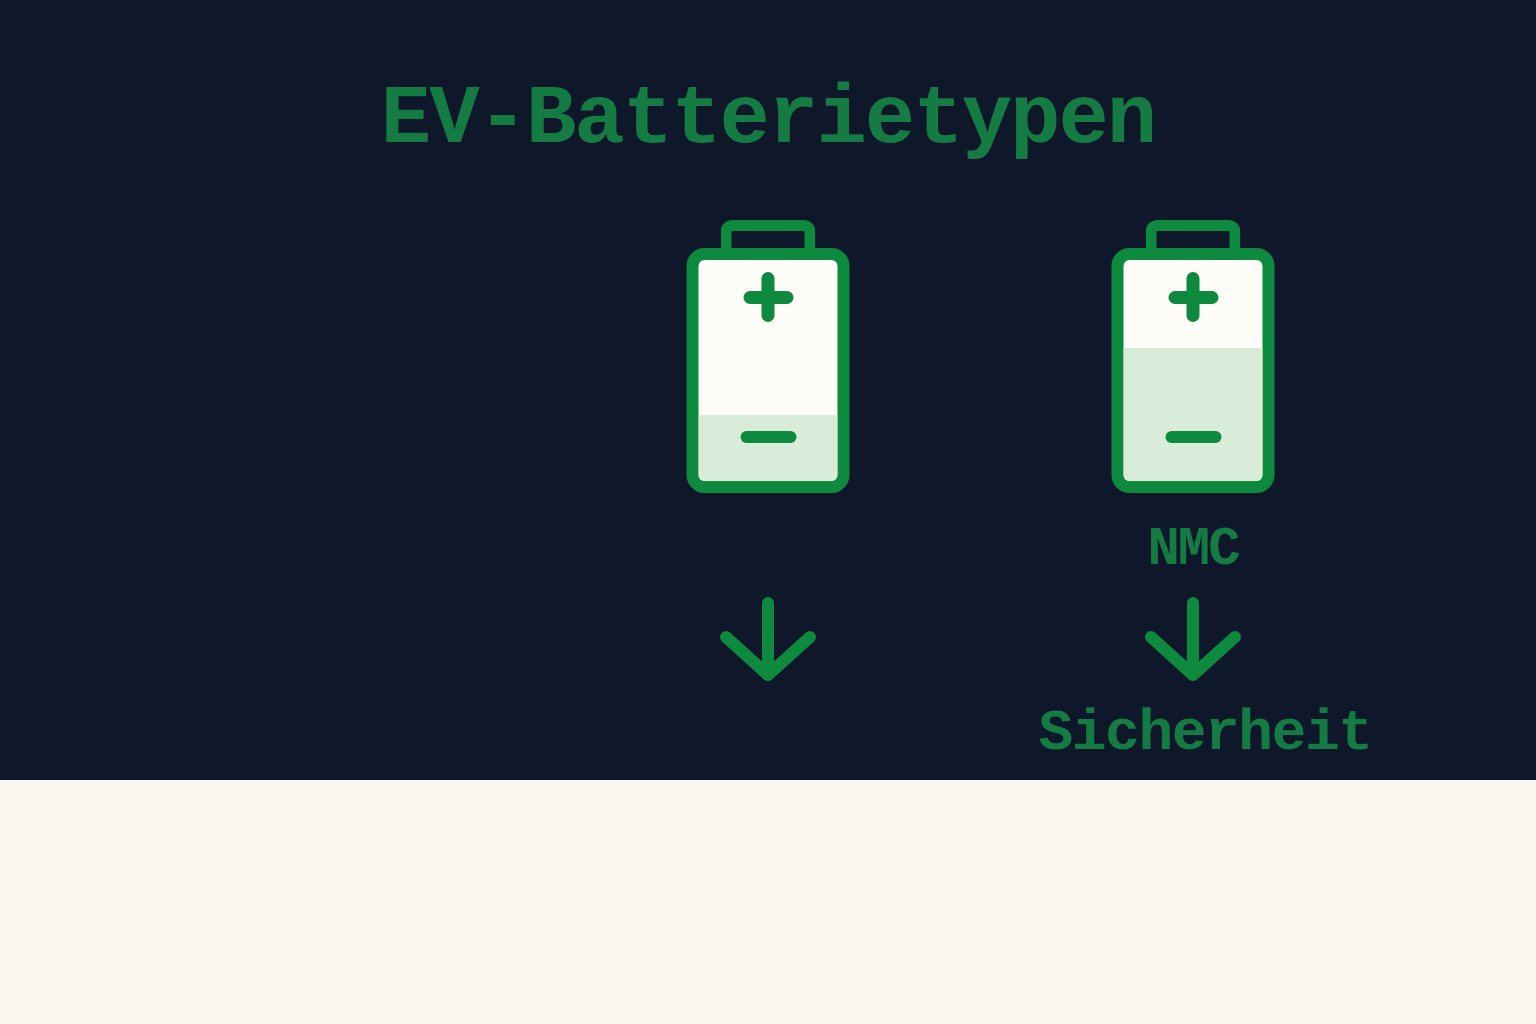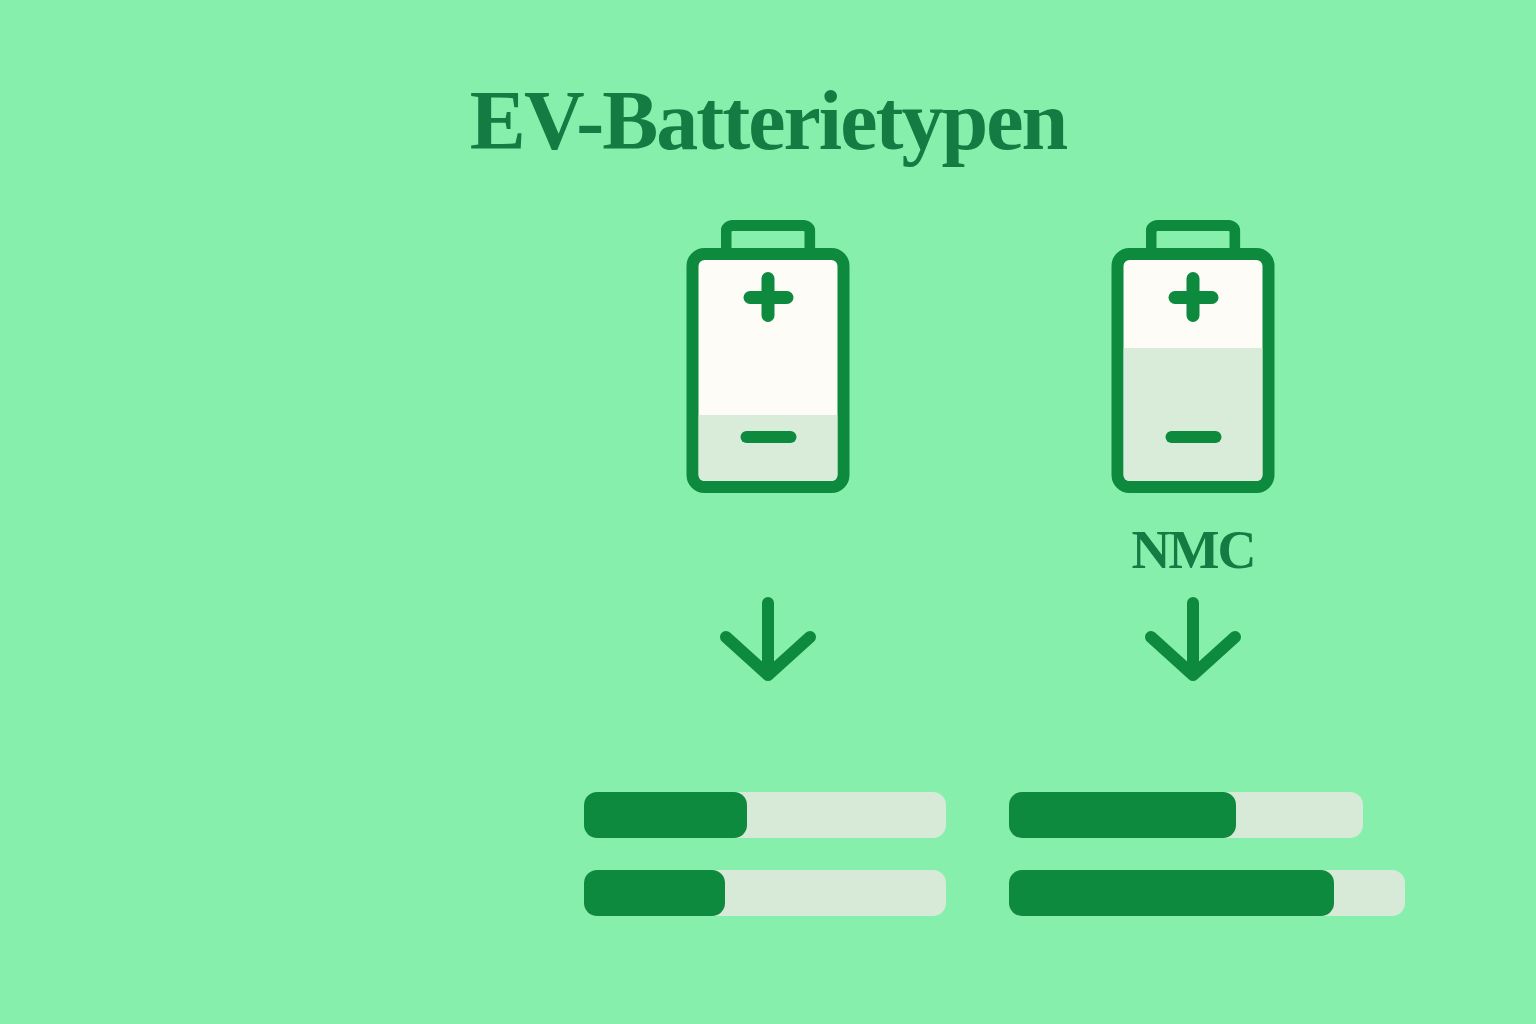--- a/index.html
+++ b/index.html
@@ -1,23 +1,23 @@
 <!DOCTYPE html>
 <html><head>
 <meta charset="utf-8">
 <style>
   * { box-sizing: border-box; margin: 0; padding: 0; }
   html, body { background: #f8f6ee; }
   #canvas {
     position: relative;
     width: 1536px;
-    height: 1024px;
-    background: #86efac;
+    height: 780px;
+    background: #0f172a;
     overflow: hidden;
-    font-family: Liberation Serif, serif;
+    font-family: Liberation Mono, monospace;
   }
 
   
   .title {
     position: absolute;
     top: 72px;
     left: 0;
     width: 100%;
     text-align: center;
     font-size: 84px;
@@ -187,20 +187,21 @@
       <div class="battery-body">
         <div class="battery-fill" style="height: 60%;"></div>
         <div class="plus"></div>
         <div class="minus"></div>
       </div>
     </div>
     <div class="type-label">NMC</div>
     <svg class="arrow" viewBox="0 0 96 84">
       <path d="M48 6 L48 74 M6 40 L48 78 L90 40"></path>
     </svg>
+    <div class="attr-label">Sicherheit</div>
     <div class="bar bar-row1">
       <div class="bar-fill" style="width: 64%;"></div>
     </div>
     <div class="bar bar-row2">
       <div class="bar-fill" style="width: 82%;"></div>
     </div>
   </div>
 
 </div>
 

